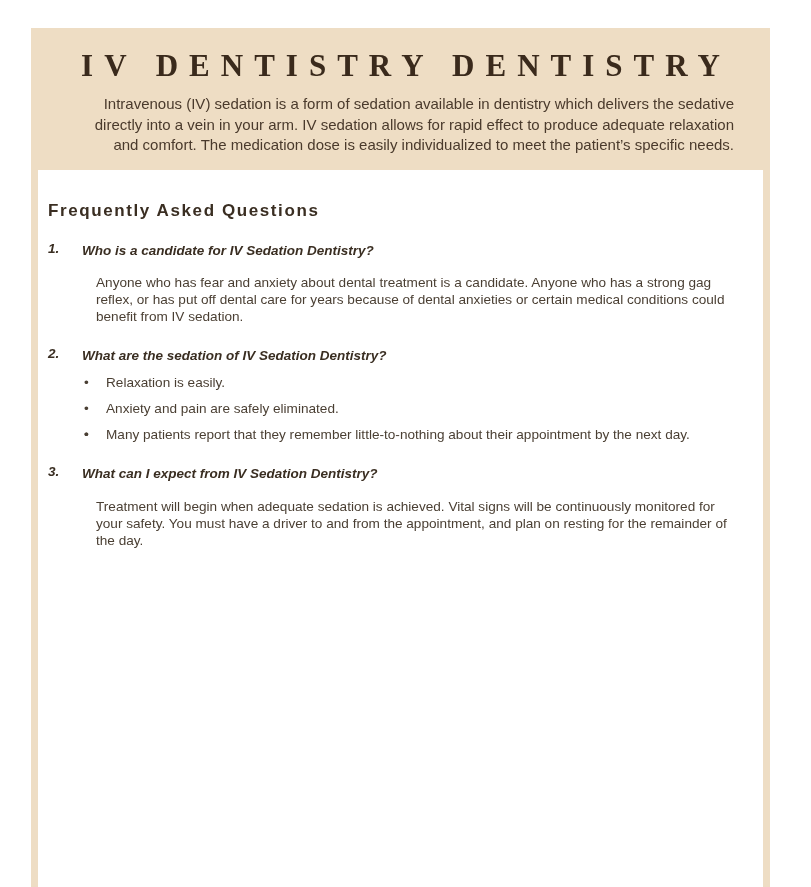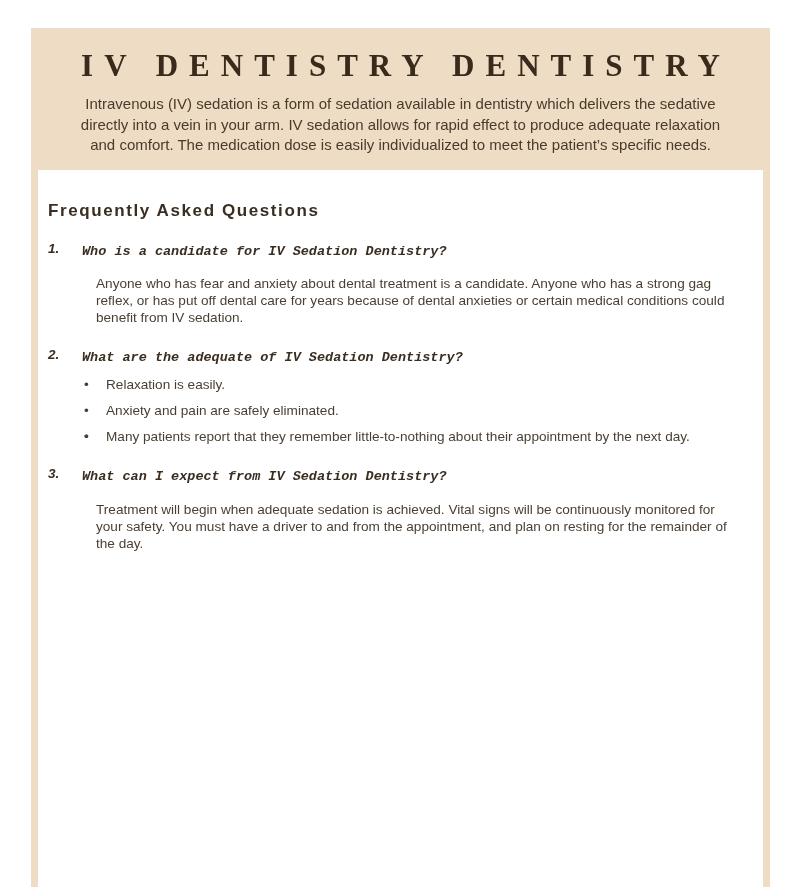--- a/index.html
+++ b/index.html
@@ -43,21 +43,21 @@
     font-weight: 700;
     letter-spacing: 11px;
     color: #3a2a1c;
     line-height: 1.1;
     text-indent: 11px;
   }
 
   .banner-sub {
     margin: 0;
     padding: 11px 36px 0 36px;
-    text-align: center;
+    text-align: right;
     font-family: "Liberation Sans", sans-serif;
     font-size: 15px;
     line-height: 20.5px;
     color: #4a3a2c;
   }
 
   
   .rail {
     position: absolute;
     top: 170px;
@@ -110,21 +110,21 @@
     top: 0;
     width: 22px;
     font-family: "Liberation Sans", sans-serif;
     font-size: 13.5px;
     font-weight: 700;
     font-style: italic;
     color: #3a2e22;
   }
 
   .faq-q {
-    font-family: Liberation Mono, monospace;
+    font-family: Liberation Sans, sans-serif;
     font-size: 13.5px;
     font-weight: 700;
     font-style: italic;
     color: #3a2e22;
     line-height: 1.35;
   }
 
   .faq-a {
     margin: 14px;
     padding-left: 34px;
@@ -182,21 +182,21 @@
         <div class="faq-q-row">
           <span class="faq-num">1.</span>
           <span class="faq-q">Who is a candidate for IV Sedation Dentistry?</span>
         </div>
         <p class="faq-a">Anyone who has fear and anxiety about dental treatment is a candidate. Anyone who has a strong gag reflex, or has put off dental care for years because of dental anxieties or certain medical conditions could benefit from IV sedation.</p>
       </li>
 
       <li class="faq-item">
         <div class="faq-q-row">
           <span class="faq-num">2.</span>
-          <span class="faq-q">What are the adequate of IV Sedation Dentistry?</span>
+          <span class="faq-q">What are the sedation of IV Sedation Dentistry?</span>
         </div>
         <ul class="faq-bullets">
           <li>
             <span class="dot">•</span>
             <span>Relaxation is easily.</span>
           </li>
           <li>
             <span class="dot">•</span>
             <span>Anxiety and pain are safely eliminated.</span>
           </li>

